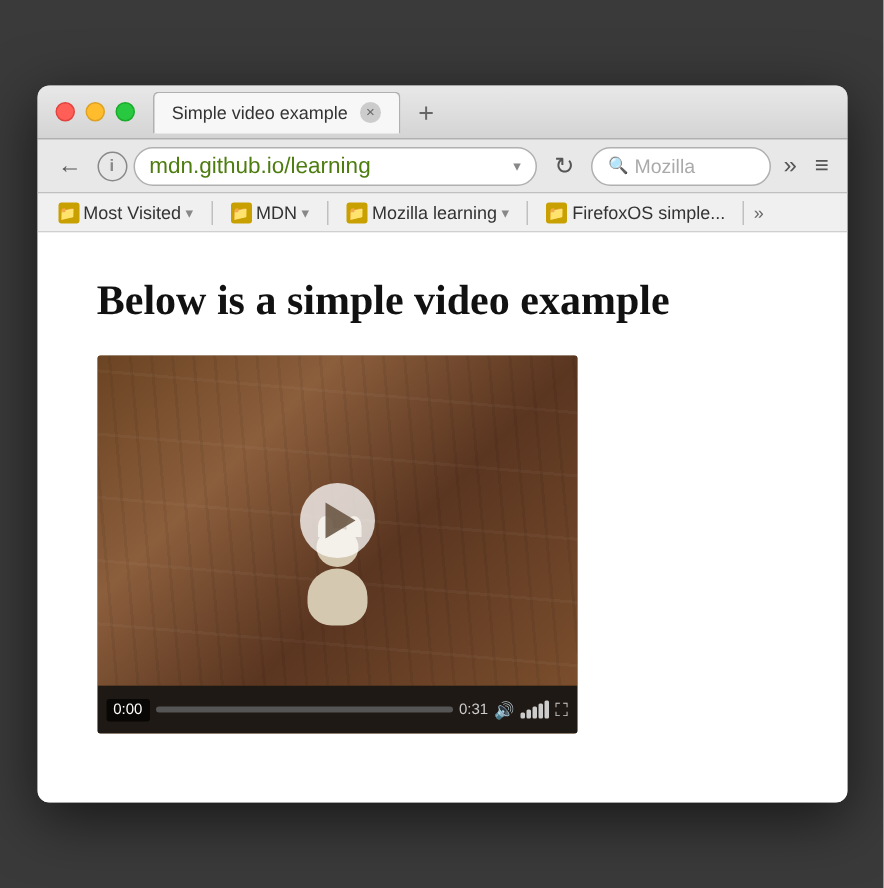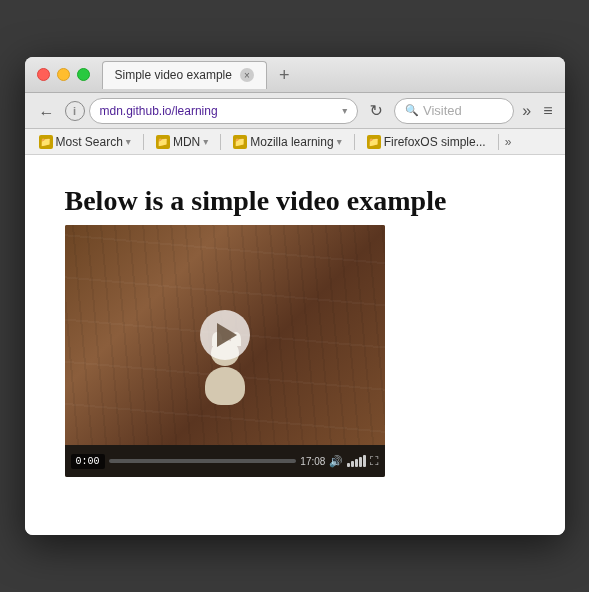--- a/index.html
+++ b/index.html
@@ -131,22 +131,22 @@
       background: white;
       display: flex;
       align-items: center;
       padding: 0 10px;
       font-size: 13px;
       color: #333;
       gap: 4px;
     }
     .url-text {
       flex: 1;
-      font-size: 12px;
-      color: #4c1d95;
+      font-size: 15px;
+      color: #4d7c0f;
     }
     .url-dropdown {
       color: #888;
       font-size: 10px;
     }
     .search-bar {
       height: 26px;
       border: 1px solid #b0b0b0;
       border-radius: 13px;
       background: white;
@@ -216,21 +216,21 @@
     
     .content-area {
       background: white;
       padding: 30px 40px;
       min-height: 380px;
     }
     .page-title {
       font-size: 28px;
       font-weight: bold;
       color: #111;
-      margin-bottom: 8px;
+      margin-bottom: 20px;
       font-family: Georgia, serif;
     }
     
     .video-container {
       width: 320px;
       background: #5a3a1a;
       border-radius: 2px;
       overflow: hidden;
       position: relative;
     }
@@ -327,21 +327,20 @@
       align-items: center;
       padding: 0 6px;
       gap: 4px;
     }
     .time-display {
       background: rgba(0,0,0,0.7);
       color: white;
       font-size: 10px;
       padding: 2px 5px;
       border-radius: 2px;
-      font-family: Liberation Mono, monospace;
     }
     .progress-bar {
       flex: 1;
       height: 4px;
       background: #555;
       border-radius: 2px;
       position: relative;
     }
     .progress-fill {
       width: 0%;
@@ -396,30 +395,30 @@
     </button>
     <div class="url-bar">
       <span class="url-text">mdn.github.io/learning</span>
       <span class="url-dropdown">▾</span>
     </div>
     <button class="nav-btn">
       <span>↻</span>
     </button>
     <div class="search-bar">
       <span class="search-icon">🔍</span>
-      <span class="search-text">Visited</span>
+      <span class="search-text">Mozilla</span>
     </div>
     <span class="overflow-btn">»</span>
     <span class="menu-btn">≡</span>
   </div>
 
   <div class="bookmarks-bar">
     <div class="bookmark-item">
       <div class="bookmark-icon bookmark-folder">📁</div>
-      <span>Most Search</span>
+      <span>Most Visited</span>
       <span style="font-size:10px;color:#888;">▾</span>
     </div>
     <div class="bookmark-separator"></div>
     <div class="bookmark-item">
       <div class="bookmark-icon bookmark-folder">📁</div>
       <span>MDN</span>
       <span style="font-size:10px;color:#888;">▾</span>
     </div>
     <div class="bookmark-separator"></div>
     <div class="bookmark-item">
@@ -453,21 +452,21 @@
         <div class="play-button">
           <div class="play-triangle"></div>
         </div>
       </div>
 
       <div class="video-controls">
         <div class="time-display">0:00</div>
         <div class="progress-bar">
           <div class="progress-fill"></div>
         </div>
-        <span class="duration-display">17:08</span>
+        <span class="duration-display">0:31</span>
         <span class="volume-icon">🔊</span>
         <div class="volume-bars">
           <div class="vol-bar" style="height:4px;"></div>
           <div class="vol-bar" style="height:6px;"></div>
           <div class="vol-bar" style="height:8px;"></div>
           <div class="vol-bar" style="height:10px;"></div>
           <div class="vol-bar" style="height:12px;"></div>
         </div>
         <span class="fullscreen-btn">⛶</span>
       </div>

